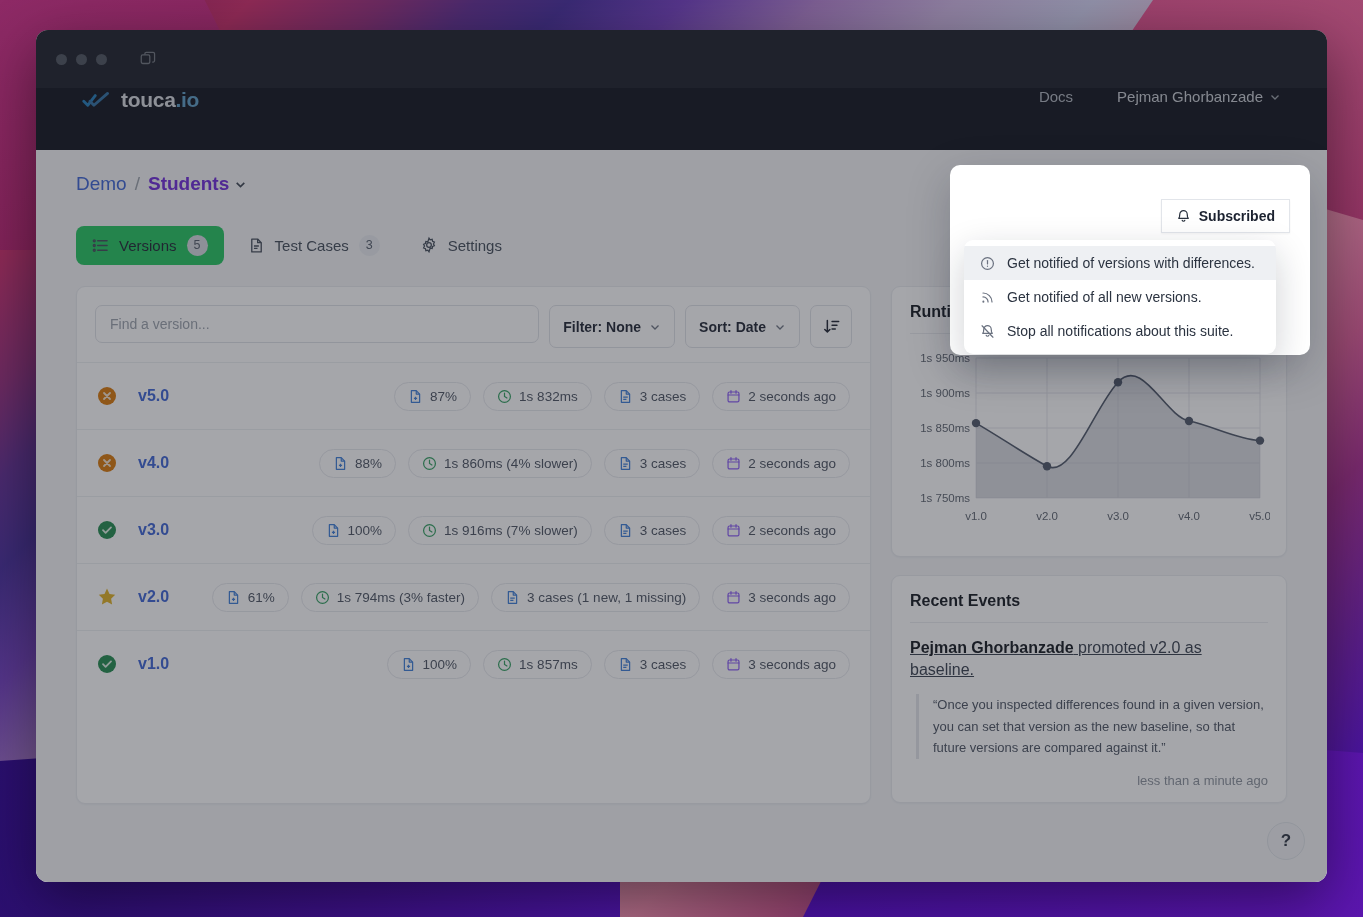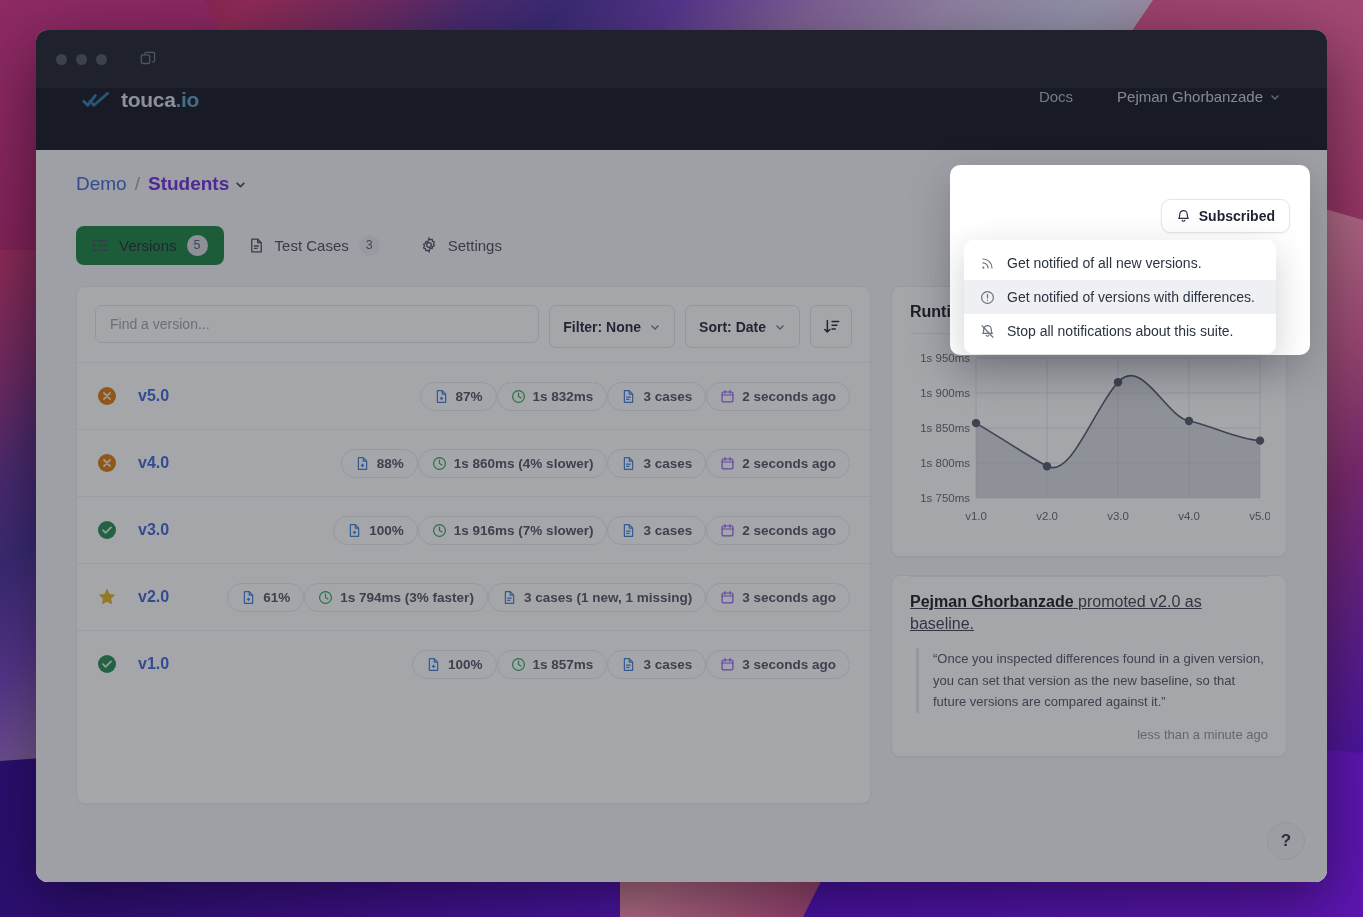--- a/index.html
+++ b/index.html
@@ -65,31 +65,31 @@
   .subhead {
     height: 68px; padding: 0 40px; display: flex; align-items: center;
     background: #f4f5f7;
   }
   .crumb { font-size: 19px; display: flex; align-items: center; gap: 8px; }
   .crumb .demo { color: #3b63d4; font-weight: 500; }
   .crumb .slash { color: #9aa0a8; font-weight: 400; }
   .crumb .suite { color: #6d28d9; font-weight: 700; display: flex; align-items: center; gap: 5px; }
   .subscribe-btn {
     display: flex; align-items: center; gap: 8px;
-    background: #ffffff; border: 1px solid #e2e5ea; border-radius: 9px;
+    background: #ffffff; border: 1px solid #e2e5ea; border-radius: 0;
     padding: 8px 14px; font-size: 14px; font-weight: 600; color: #1c2230;
     box-shadow: 0 1px 2px rgba(0,0,0,.05);
   }
 
   .tabsrow { padding: 0 40px; display: flex; align-items: center; gap: 8px; height: 54px; }
   .tab {
     display: flex; align-items: center; gap: 10px;
     padding: 9px 16px; border-radius: 8px; font-size: 15px; color: #414a57;
   }
-  .tab.active { background: #15803d; color: #1c2230; }
+  .tab.active { background: #22c55e; color: #1c2230; }
   .tab .cnt {
     background: #e9ebef; color: #525b69; font-size: 12.5px;
     border-radius: 50%; width: 21px; height: 21px;
     display: flex; align-items: center; justify-content: center;
   }
   .tab.active .cnt { background: #d6d9e0; }
 
   .content { display: flex; gap: 20px; padding: 14px 40px 0 40px; }
   .left-col { width: 802px; }
   .right-col { width: 396px; display: flex; flex-direction: column; gap: 18px; }
@@ -112,21 +112,21 @@
     font-size: 14px; font-weight: 600; color: #1c2230;
   }
   .tbtn.icon-only { width: 42px; justify-content: center; padding: 0; }
 
   .vrow {
     display: flex; align-items: center; padding: 0 20px;
     height: 67px; border-top: 1px solid #edeff2;
   }
   .vstatus { width: 20px; height: 20px; flex: 0 0 20px; }
   .vname { margin-left: 21px; font-size: 16px; font-weight: 600; color: #3b63d4; }
-  .vbadges { margin-left: auto; display: flex; gap: 0; align-items: flex-end; font-weight: bold; }
+  .vbadges { margin-left: auto; display: flex; gap: 12px; align-items: flex-end; }
   .badge {
     display: flex; align-items: center; gap: 7px;
     border: 1px solid #e6e8ec; border-radius: 999px;
     padding: 6px 13px; font-size: 13.5px; color: #4a5260; background: #fff;
   }
   .badge svg { flex: 0 0 auto; }
 
   .panel-title { font-size: 16px; font-weight: 700; color: #11151c; padding: 16px 18px 12px 18px; }
   .panel-sep { height: 1px; background: #ebedf0; margin: 0 18px; }
 
@@ -547,20 +547,21 @@
                 <text x="139" y="174">v2.0</text>
                 <text x="210" y="174">v3.0</text>
                 <text x="281" y="174">v4.0</text>
                 <text x="352" y="174">v5.0</text>
               </g>
             </svg>
           </div>
         </div>
 
         <div class="card">
+          <div class="panel-title">Recent Events</div>
           <div class="panel-sep"></div>
           <div class="event">
             <div class="event-line"><b>Pejman Ghorbanzade</b><span> promoted v2.0 as baseline.</span></div>
             <div class="event-quote">“Once you inspected differences found in a given version, you can set that version as the new baseline, so that future versions are compared against it.”</div>
             <div class="event-time">less than a minute ago</div>
           </div>
         </div>
 
       </div>
     </div>
@@ -576,36 +577,36 @@
     <div class="subscribe-btn">
       <svg viewBox="0 0 16 16" width="15" height="15" fill="none" stroke="#2b3340" stroke-width="1.3" stroke-linejoin="round">
         <path d="M8 1.8a4 4 0 0 1 4 4c0 3.1 1.1 4.1 1.1 4.1H2.9S4 8.9 4 5.8a4 4 0 0 1 4-4z"></path>
         <path d="M6.6 12.1a1.5 1.5 0 0 0 2.8 0" stroke-linecap="round"></path>
       </svg>
       <span>Subscribed</span>
     </div>
   </div>
 
   <div class="popup-menu">
+    <div class="mitem hl">
+      <svg viewBox="0 0 16 16" width="15" height="15" fill="none" stroke="#6b7280" stroke-width="1.3" stroke-linecap="round">
+        <circle cx="8" cy="8" r="6.3"></circle>
+          <path d="M8 4.8v3.6"></path>
+          <path d="M8 10.8v.2"></path>
+      </svg>
+      <span class="mlabel">Get notified of versions with differences.</span>
+    </div>
     <div class="mitem">
       <svg viewBox="0 0 16 16" width="15" height="15" fill="none" stroke="#6b7280" stroke-width="1.3" stroke-linecap="round">
         <path d="M3.2 3.2a9.6 9.6 0 0 1 9.6 9.6"></path>
           <path d="M3.2 7.4a5.4 5.4 0 0 1 5.4 5.4"></path>
           <circle cx="3.6" cy="12.4" r="1.1" fill="#6b7280" stroke="none"></circle>
       </svg>
       <span class="mlabel">Get notified of all new versions.</span>
     </div>
-    <div class="mitem hl">
-      <svg viewBox="0 0 16 16" width="15" height="15" fill="none" stroke="#6b7280" stroke-width="1.3" stroke-linecap="round">
-        <circle cx="8" cy="8" r="6.3"></circle>
-          <path d="M8 4.8v3.6"></path>
-          <path d="M8 10.8v.2"></path>
-      </svg>
-      <span class="mlabel">Get notified of versions with differences.</span>
-    </div>
     <div class="mitem">
       <svg viewBox="0 0 16 16" width="15" height="15" fill="none" stroke="#6b7280" stroke-width="1.3" stroke-linejoin="round">
         <path d="M8 1.8a4 4 0 0 1 4 4c0 3.1 1.1 4.1 1.1 4.1H2.9S4 8.9 4 5.8a4 4 0 0 1 4-4z"></path>
         <path d="M6.6 12.1a1.5 1.5 0 0 0 2.8 0" stroke-linecap="round"></path>
         <path d="M2.2 1.9l11.6 12.2" stroke-linecap="round"></path>
       </svg>
       <span class="mlabel">Stop all notifications about this suite.</span>
     </div>
   </div>
 

